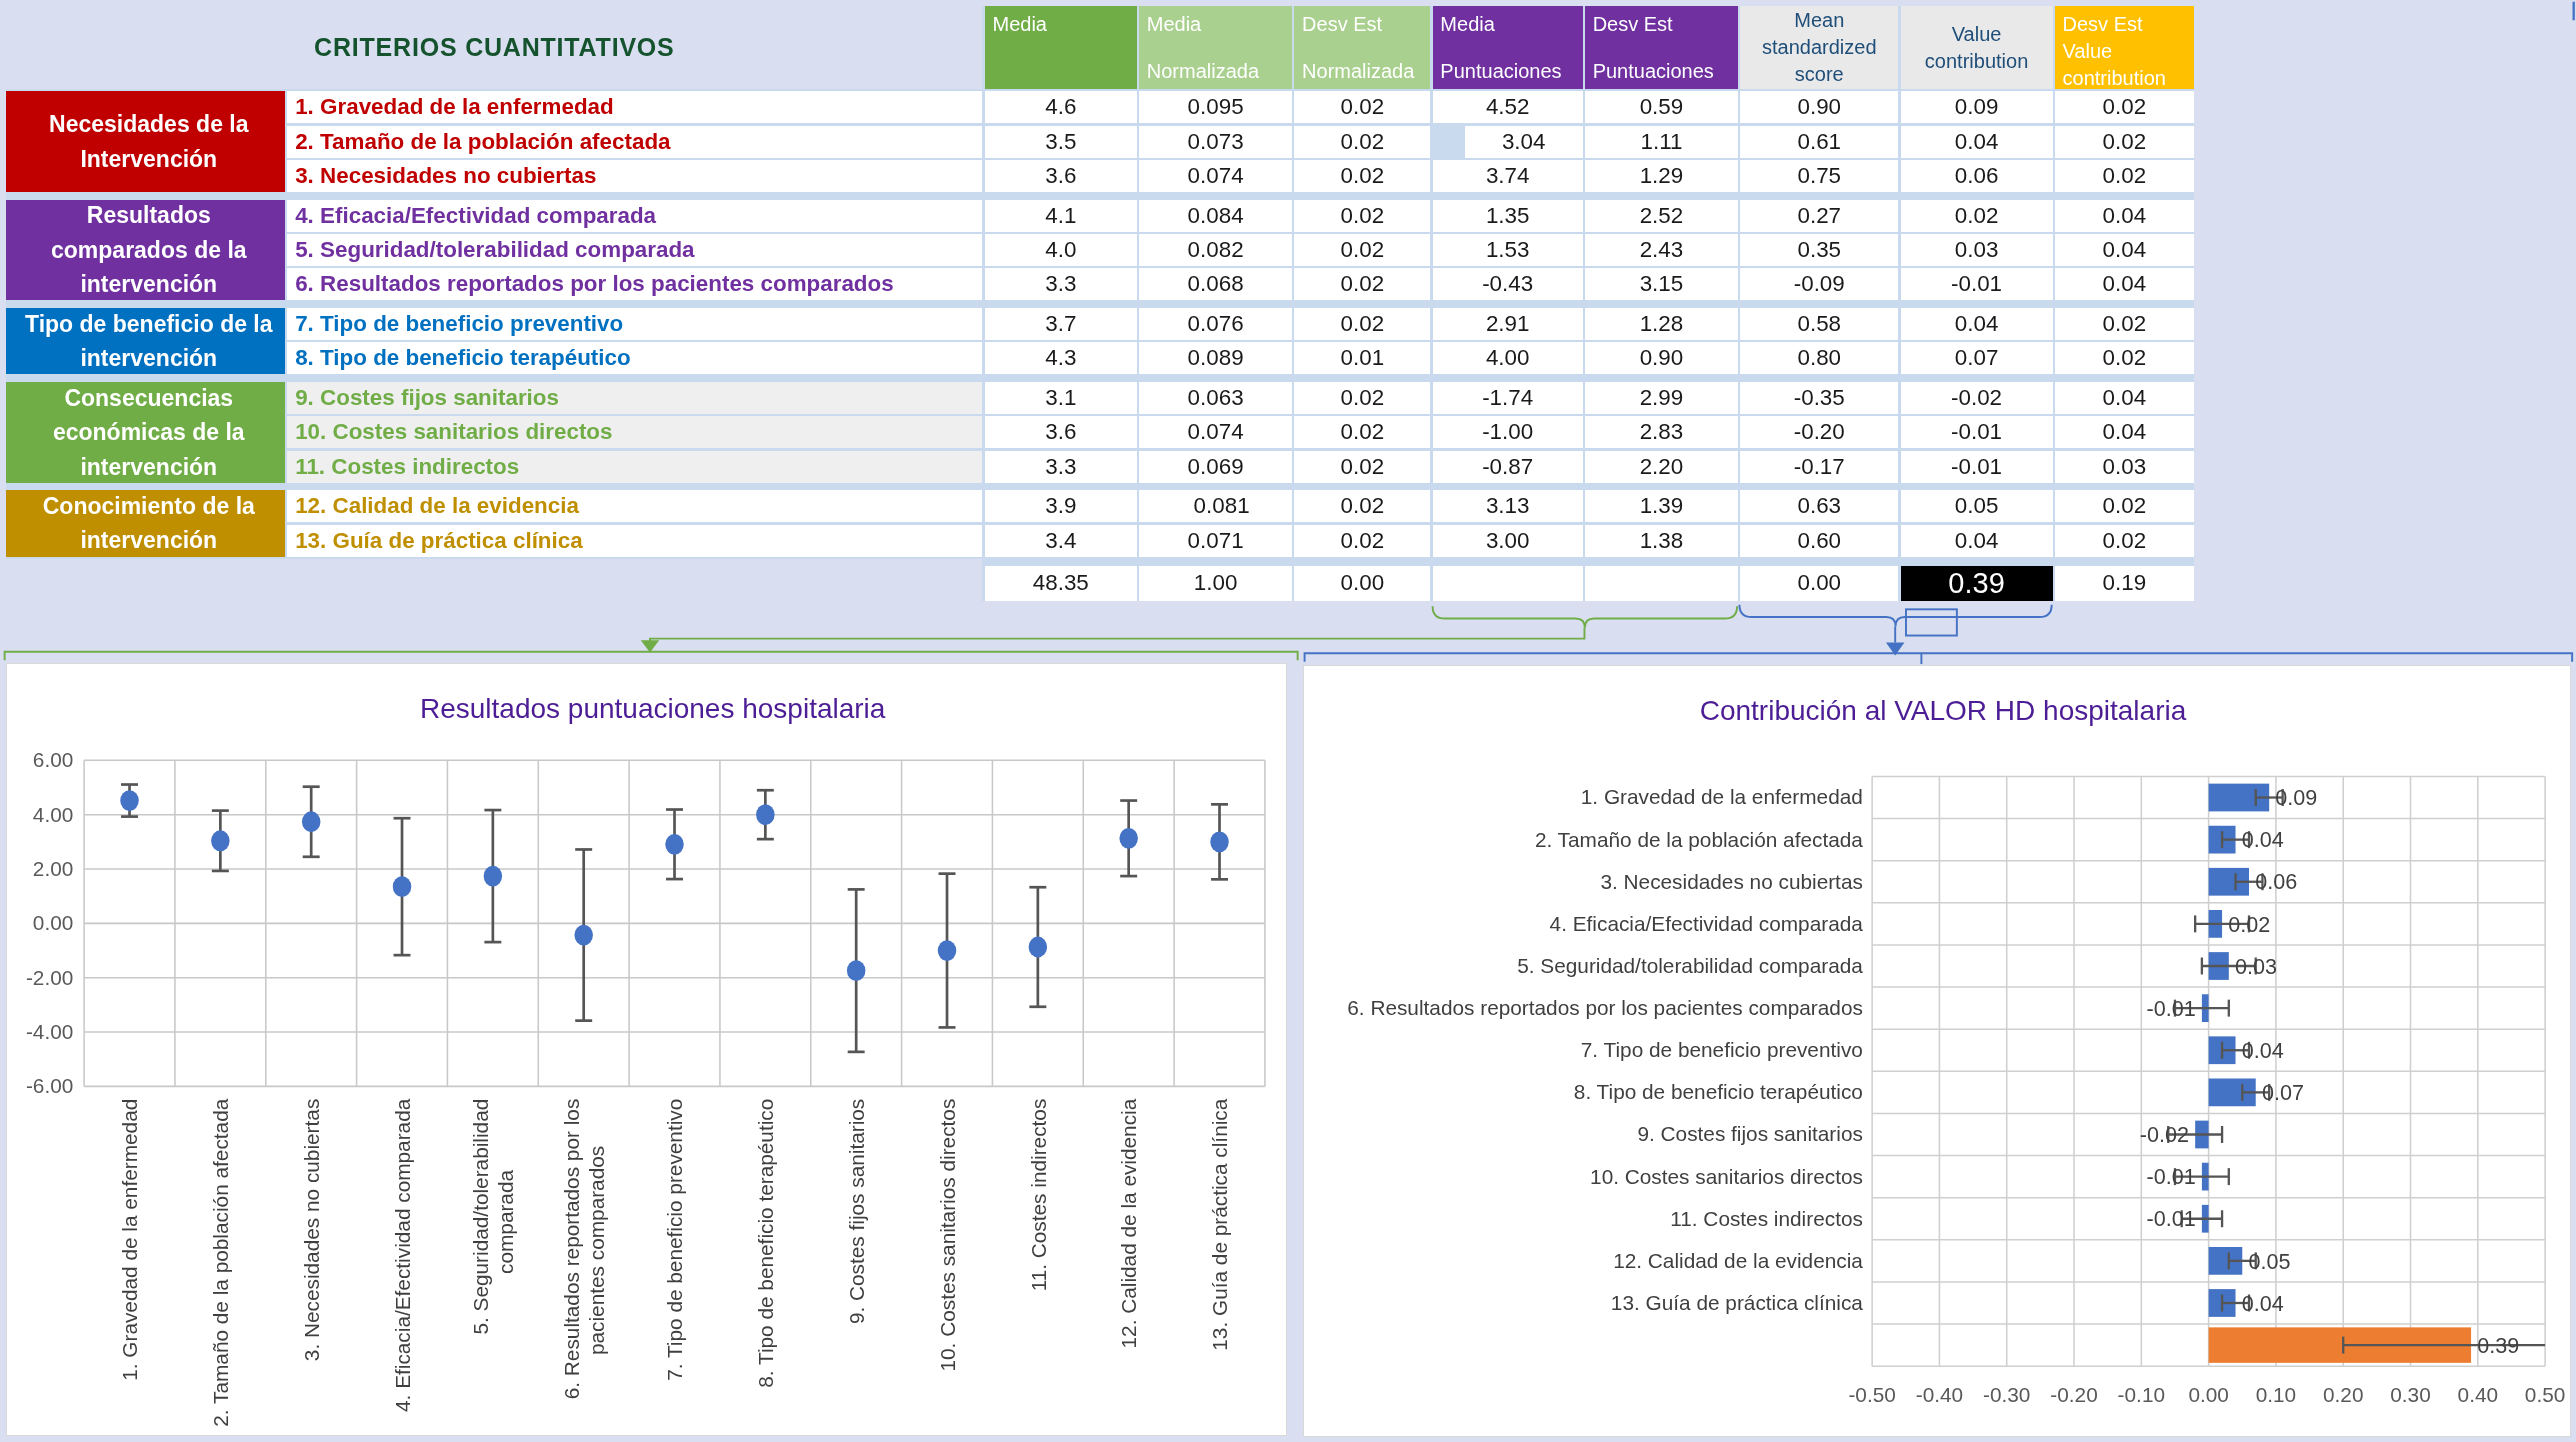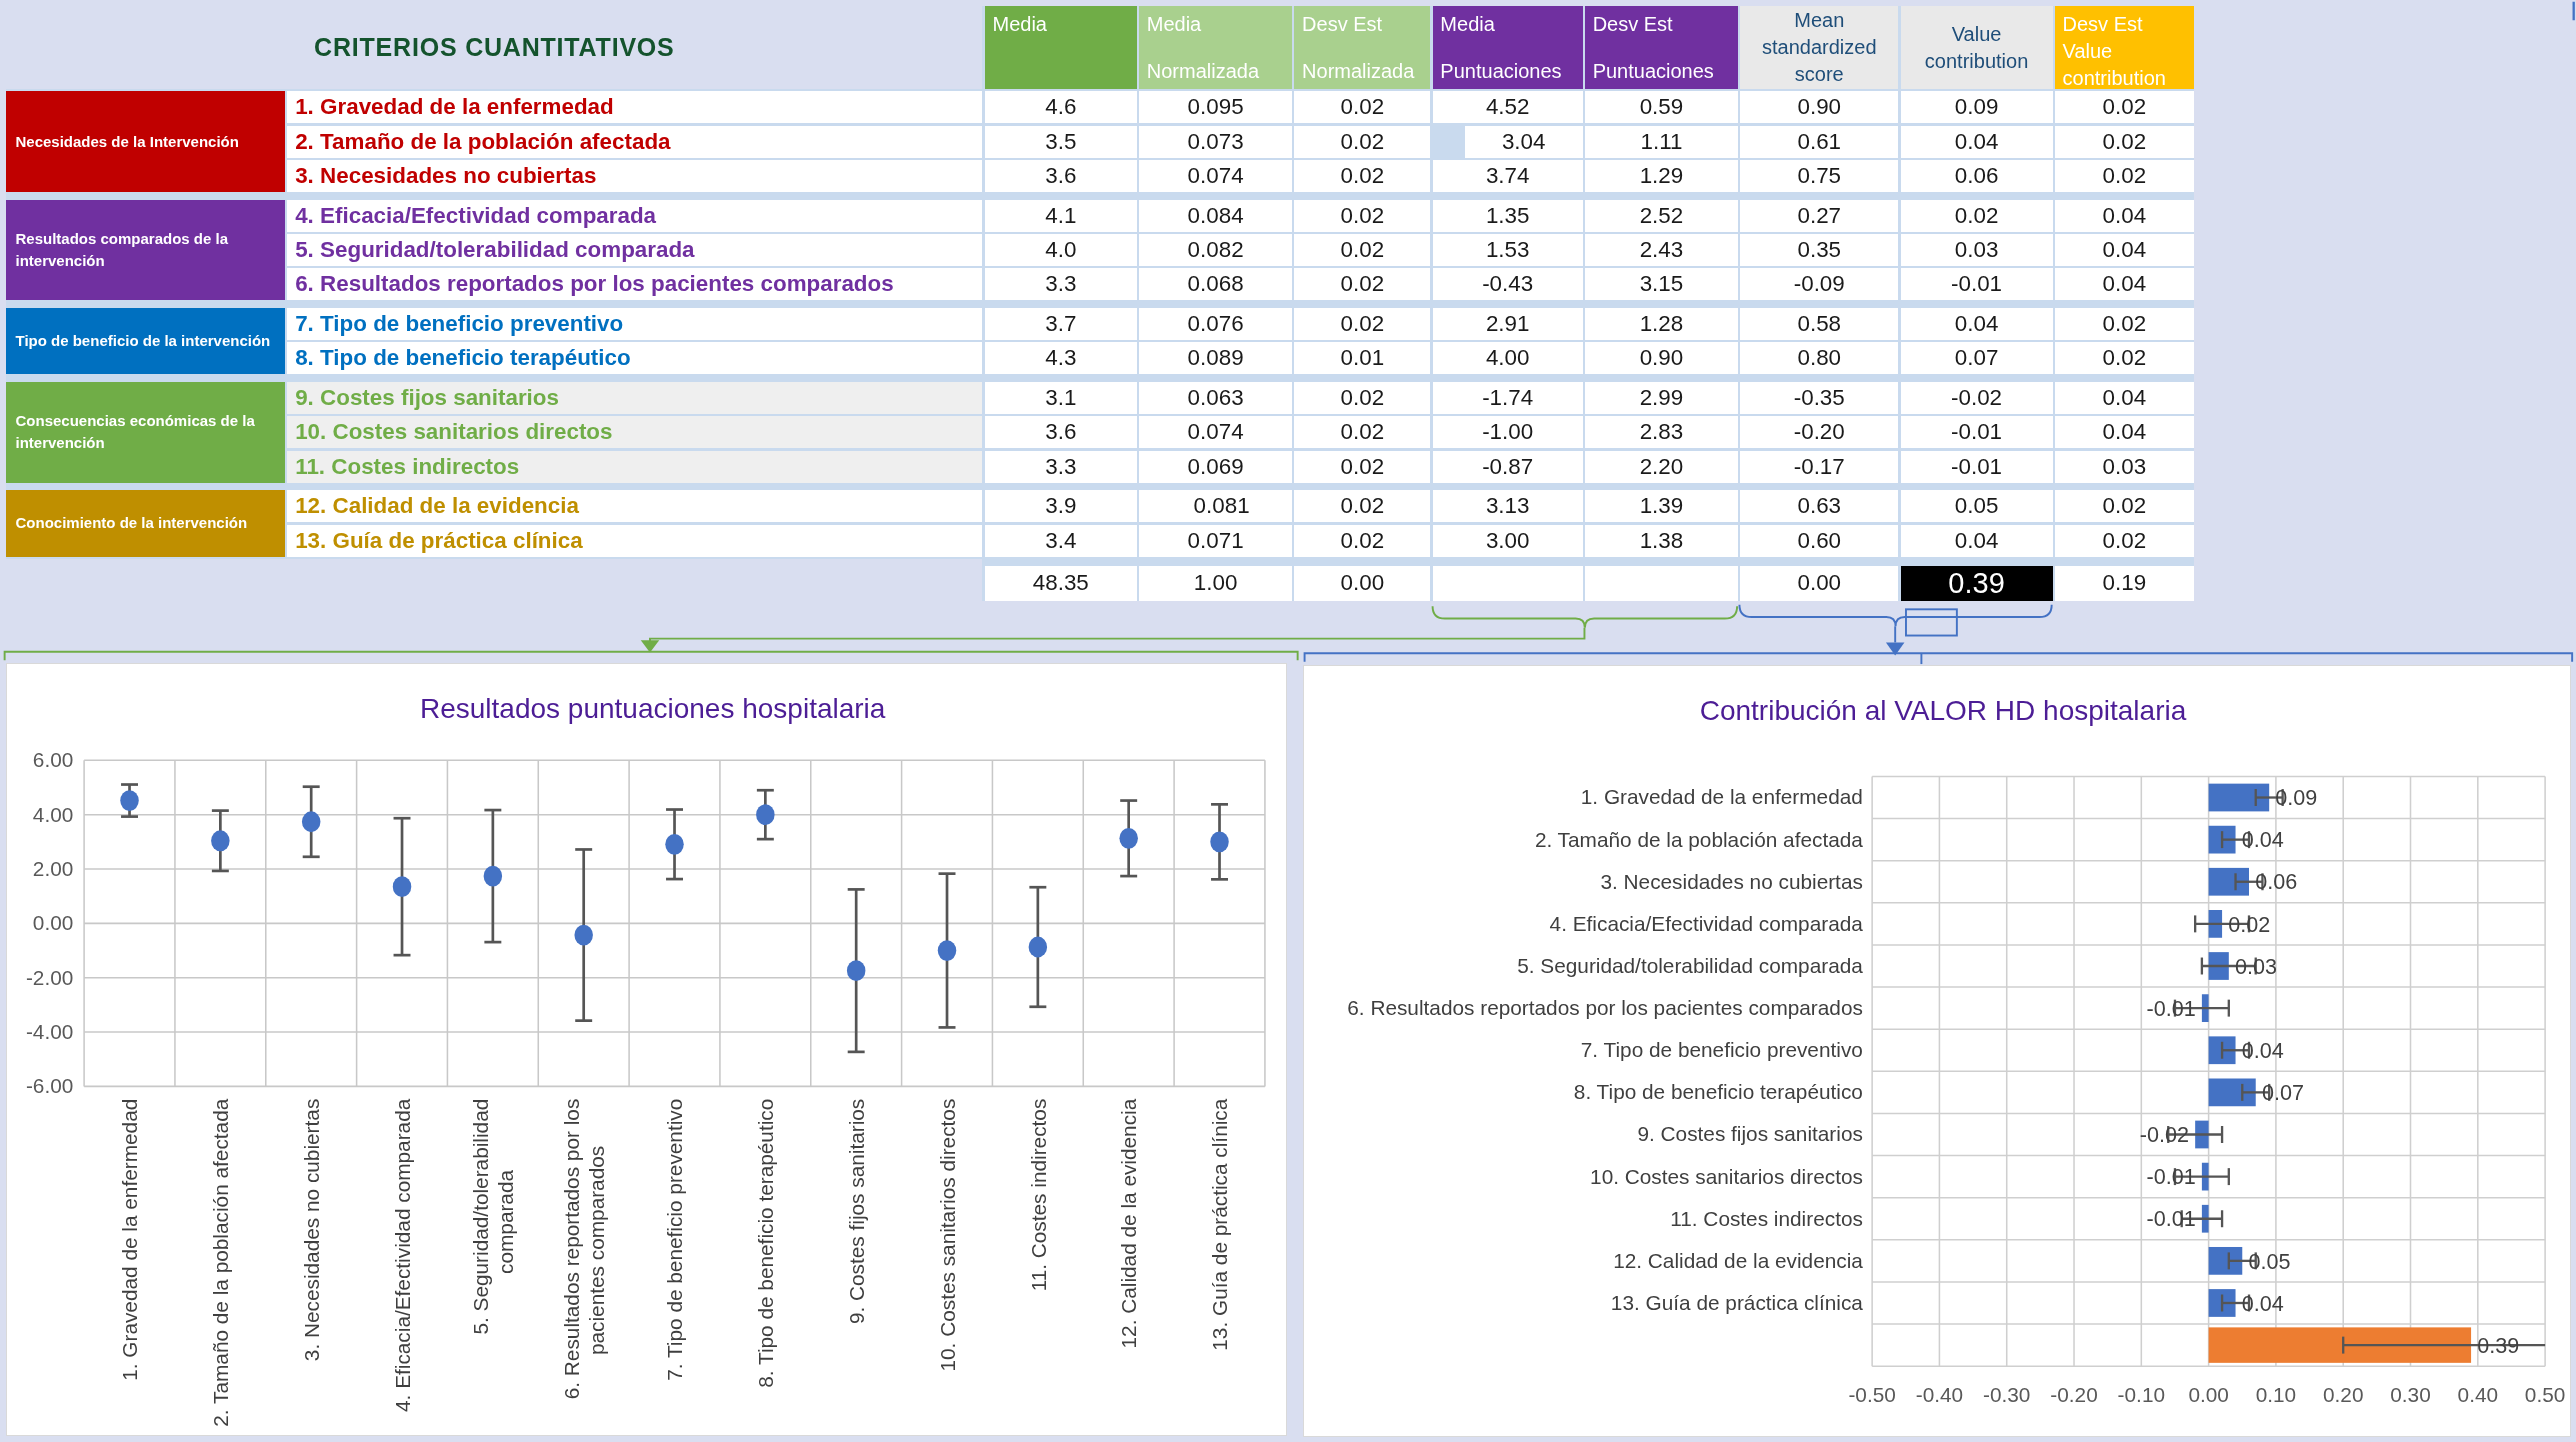--- a/index.html
+++ b/index.html
@@ -9,22 +9,22 @@
   .table-grid{position:absolute;left:6.2px;top:6.2px;display:grid;
     grid-template-columns:279px 695px 152px 153px 136px 150px 153px 158px 152px 139px;
     grid-template-rows:83px 32px 32px 32px 3.1px 32px 32px 32px 3.1px 32px 32px 3.1px 32px 32px 32px 3.1px 32px 32px 4.6px 35px;
     gap:2.3px;background:#c9daee;}
   .tcell{display:flex;align-items:center;justify-content:center;background:#fff;
          font-size:22.4px;color:#1a1a1a;}
   .title-cell{background:#d9def0;font-size:25px;font-weight:600;letter-spacing:0.8px;}
   .hdr{flex-direction:column;align-items:flex-start;justify-content:space-between;
        padding:4.6px 7.7px;font-size:20px;line-height:1.35;box-sizing:border-box;}
   .hdr.center{align-items:center;justify-content:center;text-align:center;}
-  .cat{color:#fff;font-weight:bold;font-size:15px;line-height:1.5;
-       justify-content:flex-start;padding:3.1px 3.1px 3.1px 9.3px;box-sizing:border-box;text-align:left;}
+  .cat{color:#fff;font-weight:bold;font-size:23px;line-height:1.5;
+       justify-content:flex-start;padding:3.1px 3.1px 3.1px 9.3px;box-sizing:border-box;text-align:center;}
   .crit{justify-content:flex-start;padding-left:7.7px;font-weight:bold;font-size:22.4px;box-sizing:border-box;}
   .crit.shaded{background:#efefef;}
   .val.hl{background:#000;color:#fff;font-size:29px;}
   .filler{background:#d9def0;}
   
   .panel{position:absolute;background:#fff;border:1.5px solid #d9d9d9;box-sizing:border-box;}
   .panel-left{left:6.2px;top:663px;width:1281px;height:773px;}
   .panel-right{left:1303px;top:665px;width:1268px;height:772px;}
   .chart-title{position:absolute;top:29px;left:12px;right:0;text-align:center;
                font-size:28px;color:#4c1d95;}

